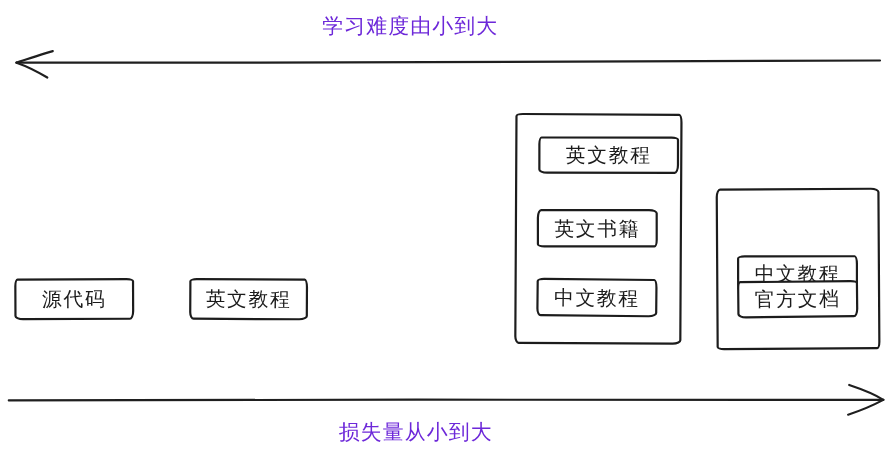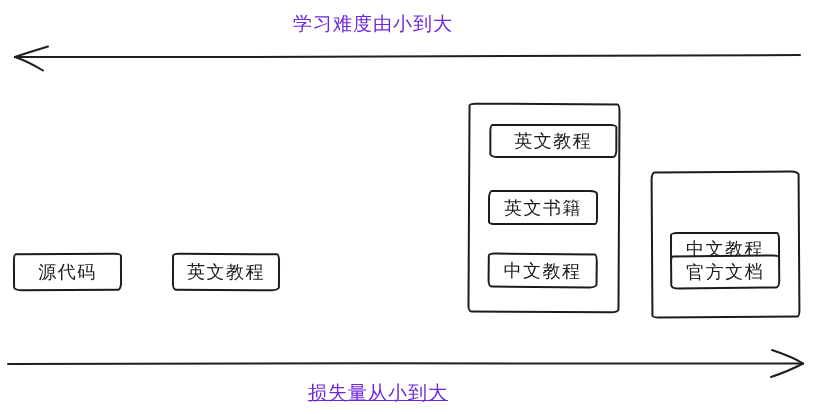--- a/index.html
+++ b/index.html
@@ -16,21 +16,21 @@
     overflow: hidden;
   }
   .axis-title {
     position: absolute;
     font-size: 19px;
     letter-spacing: 1px;
     color: #6d28d9;
     white-space: nowrap;
   }
   .top-title { left: 293px; top: 11px; }
-  .bottom-title { left: 308px; top: 380px; text-decoration: underline; }
+  .bottom-title { left: 308px; top: 380px; }
 
   .arrow-svg { position: absolute; overflow: visible; }
   .arrow-svg path {
     fill: none;
     stroke: #1f1f1f;
     stroke-width: 2;
     stroke-linecap: round;
     stroke-linejoin: round;
   }
 

